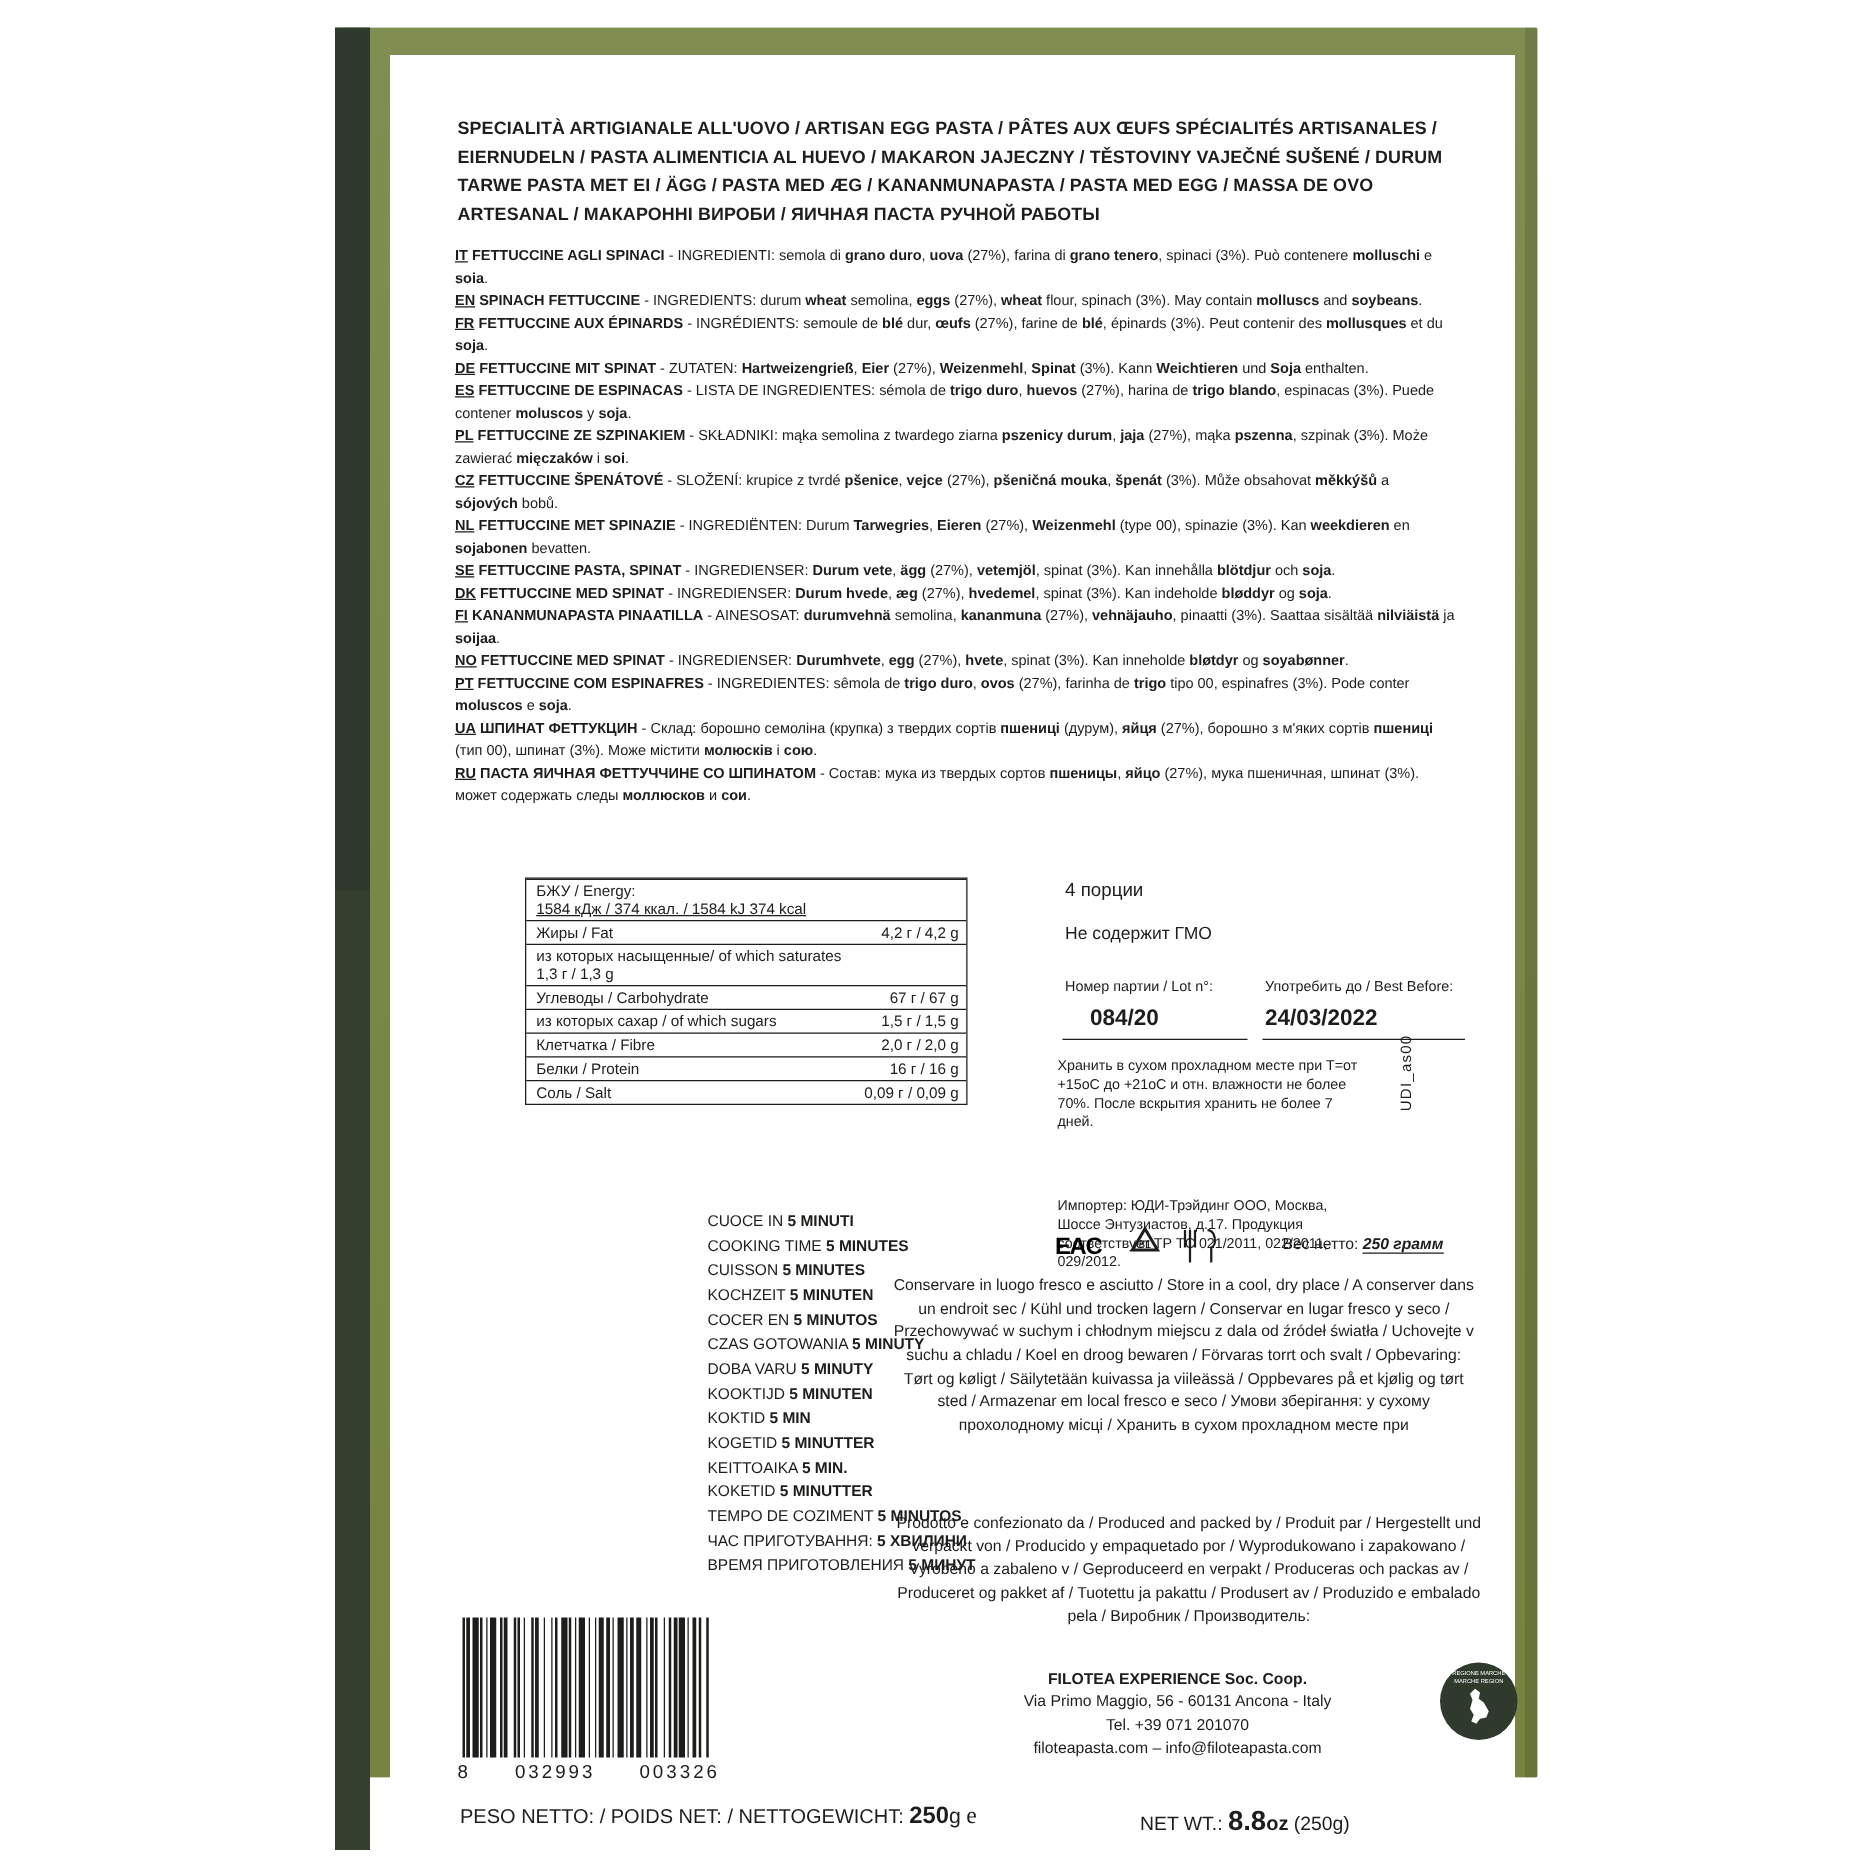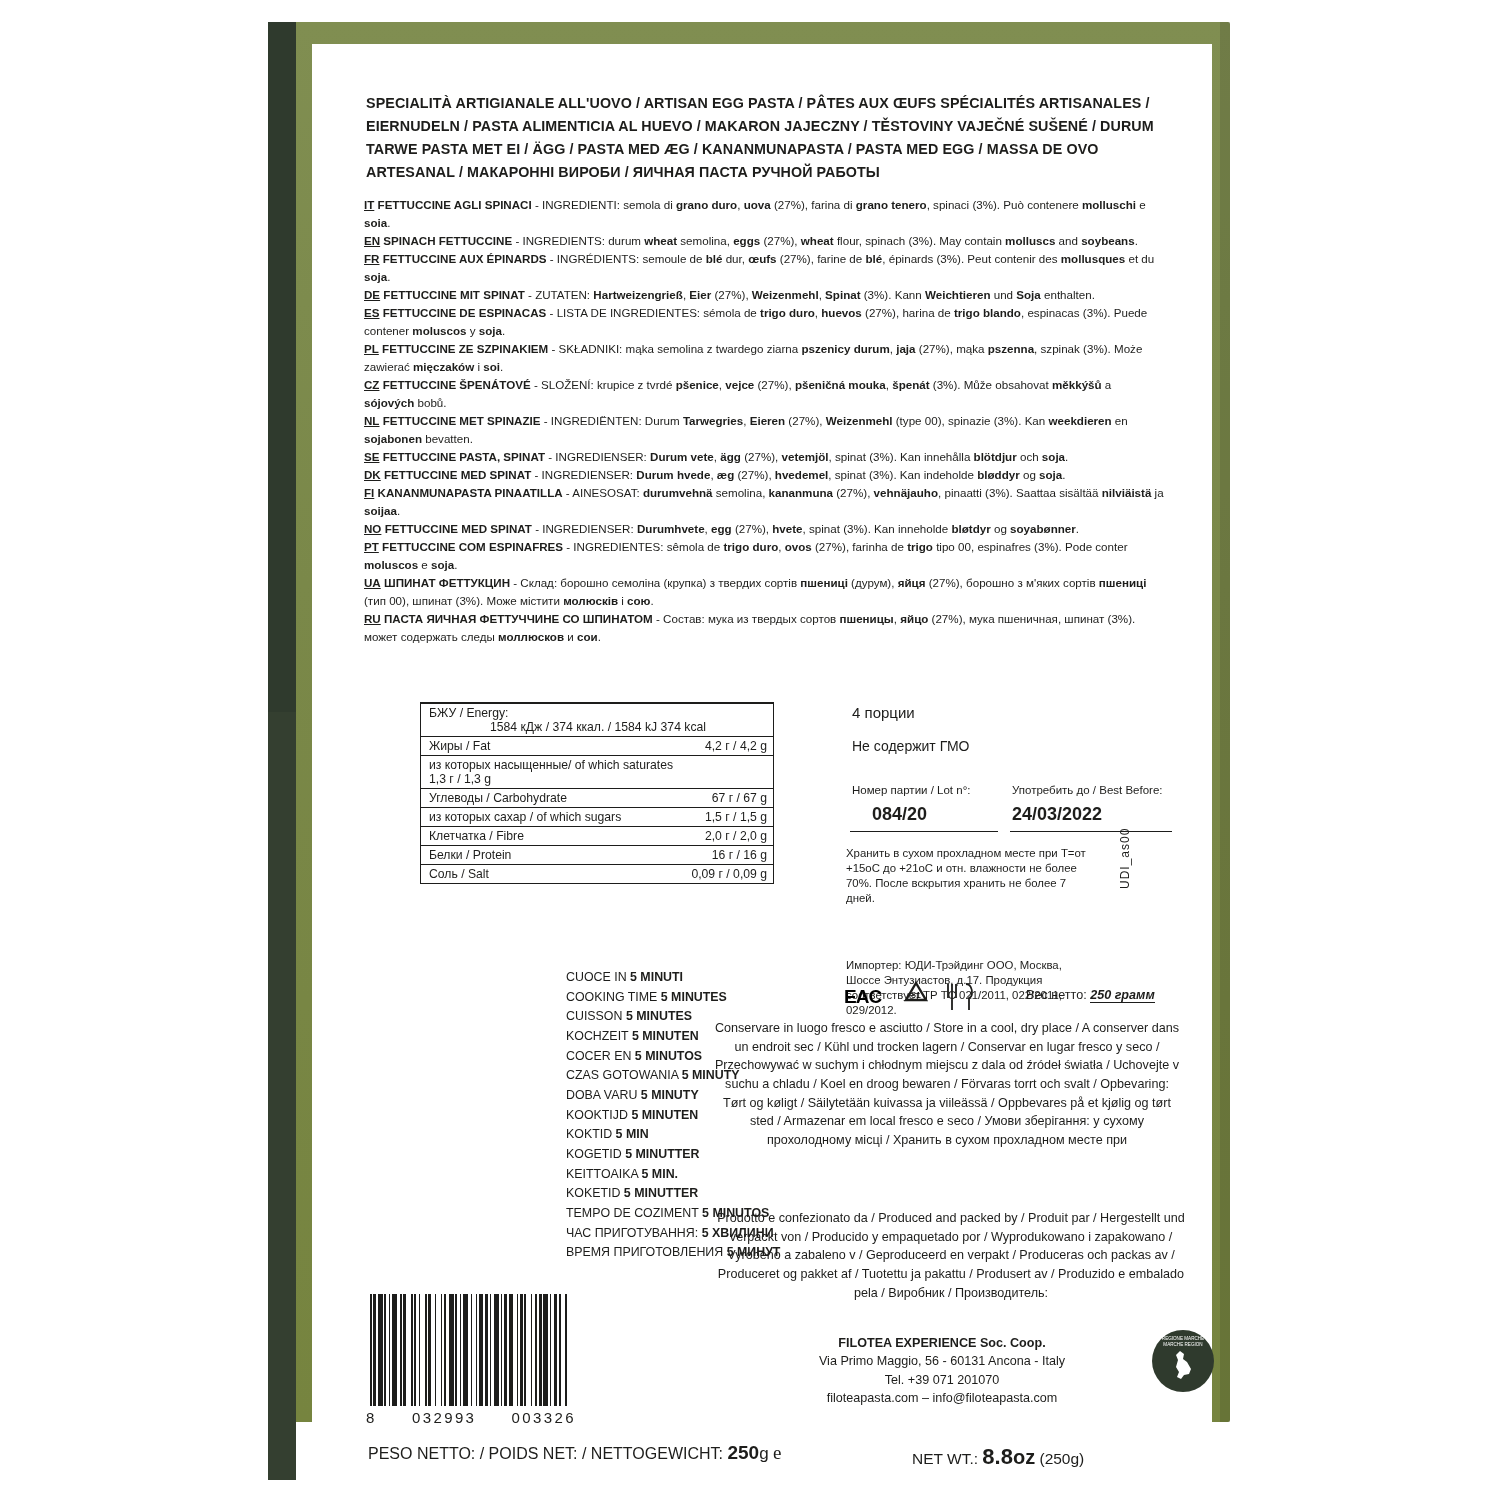--- a/index.html
+++ b/index.html
@@ -164,21 +164,21 @@
   .weight-left {
     position:absolute; left:56px; top:1398px; font-size:16px;
   }
   .weight-left .big { font-size:19px; font-weight:bold; }
   .weight-left .g { font-size:17px; }
   .weight-left .e { font-size:19px; font-family:"Liberation Serif", serif; }
   .weight-right {
     position:absolute; left:600px; top:1400px; font-size:15.5px;
   }
   .weight-right .big { font-size:22px; font-weight:bold; }
-  .weight-right .oz { font-size:20px; font-weight:bold; }
+  .weight-right .oz { font-size:16px; font-weight:bold; }
 </style>
 </head>
 <body>
 
 <div id="package">
   <div class="side-strip top"></div>
   <div class="side-strip bottom"></div>
   <div class="strip-right"></div>
 
   <div id="label">
@@ -200,21 +200,21 @@
         <div class="ing-line"><span class="lang">NO</span><span> <b>FETTUCCINE MED SPINAT</b> - INGREDIENSER: <b>Durumhvete</b>, <b>egg</b> (27%), <b>hvete</b>, spinat (3%). Kan inneholde <b>bløtdyr</b> og <b>soyabønner</b>.</span></div>
         <div class="ing-line"><span class="lang">PT</span><span> <b>FETTUCCINE COM ESPINAFRES</b> - INGREDIENTES: sêmola de <b><b>trigo</b> duro</b>, <b>ovos</b> (27%), farinha de <b>trigo</b> tipo 00, espinafres (3%). Pode conter <b>moluscos</b> e <b>soja</b>.</span></div>
         <div class="ing-line"><span class="lang">UA</span><span> <b>ШПИНАТ ФЕТТУКЦИН</b> - Склад: борошно семоліна (крупка) з твердих сортів <b>пшениці</b> (дурум), <b>яйця</b> (27%), борошно з м'яких сортів <b>пшениці</b> (тип 00), шпинат (3%). Може містити <b>молюсків</b> і <b>сою</b>.</span></div>
         <div class="ing-line"><span class="lang">RU</span><span> <b>ПАСТА ЯИЧНАЯ ФЕТТУЧЧИНЕ СО ШПИНАТОМ</b> - Состав: мука из твердых сортов <b>пшеницы</b>, <b>яйцо</b> (27%), мука пшеничная, шпинат (3%). может содержать следы <b>моллюсков</b> и <b>сои</b>.</span></div>
       </div>
 
     <div id="nutrition">
       <div id="nt-rows">
           <div class="nt-row two">
             <div>БЖУ / Energy:</div>
-            <div style="text-align: center;">1584 кДж / 374 ккал. / 1584 kJ 374 kcal</div>
+            <div style="text-align: left; text-decoration: underline;">1584 кДж / 374 ккал. / 1584 kJ 374 kcal</div>
           </div>
           <div class="nt-row"><span class="val">4,2 г / 4,2 g</span><span class="lbl">Жиры / Fat</span></div>
           <div class="nt-row two">
             <div>из которых насыщенные/ of which saturates</div>
             <div style="text-align: left;">1,3 г / 1,3 g</div>
           </div>
           <div class="nt-row"><span class="val">67 г / 67 g</span><span class="lbl">Углеводы / Carbohydrate</span></div>
           <div class="nt-row"><span class="val">1,5 г / 1,5 g</span><span class="lbl">из которых сахар / of which sugars</span></div>
           <div class="nt-row"><span class="val">2,0 г / 2,0 g</span><span class="lbl">Клетчатка / Fibre</span></div>
           <div class="nt-row"><span class="val">16 г / 16 g</span><span class="lbl">Белки / Protein</span></div>

